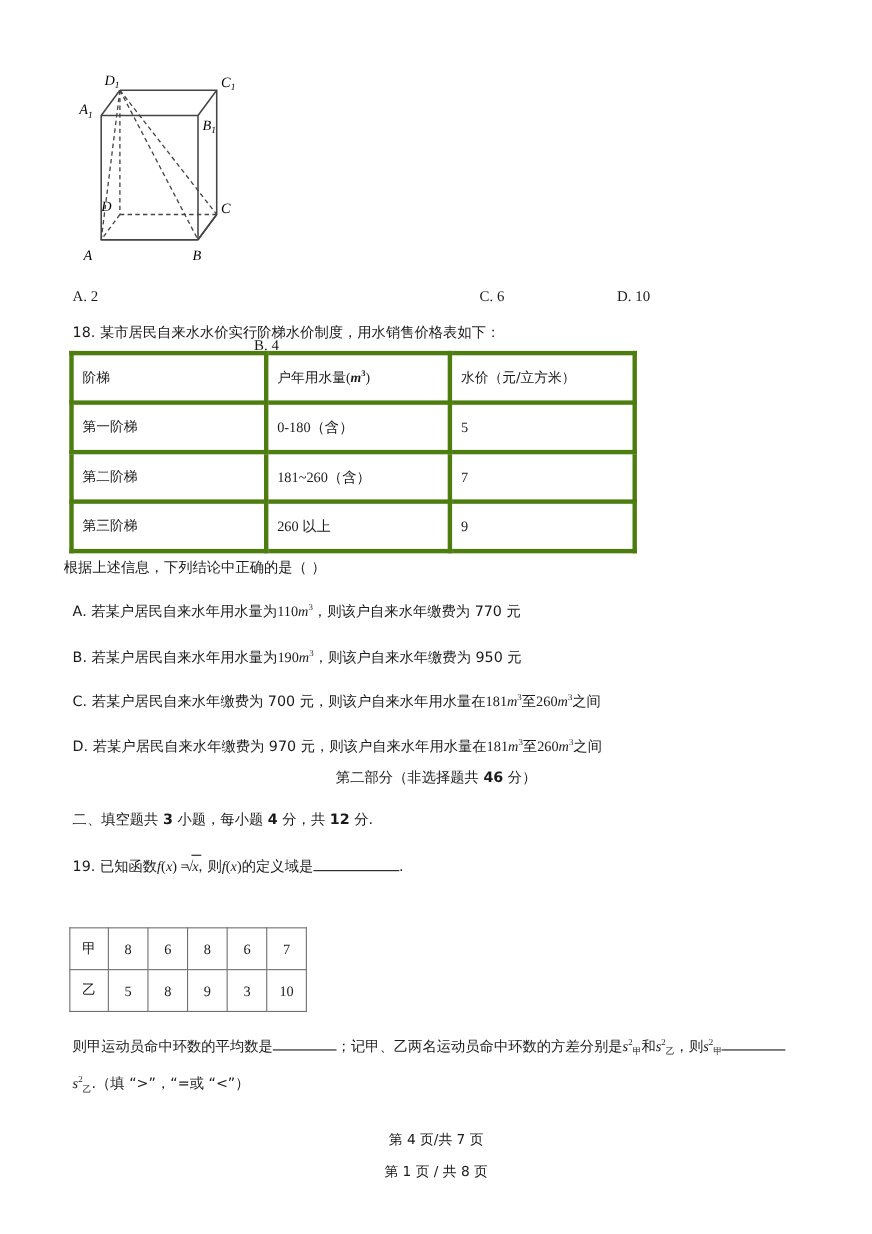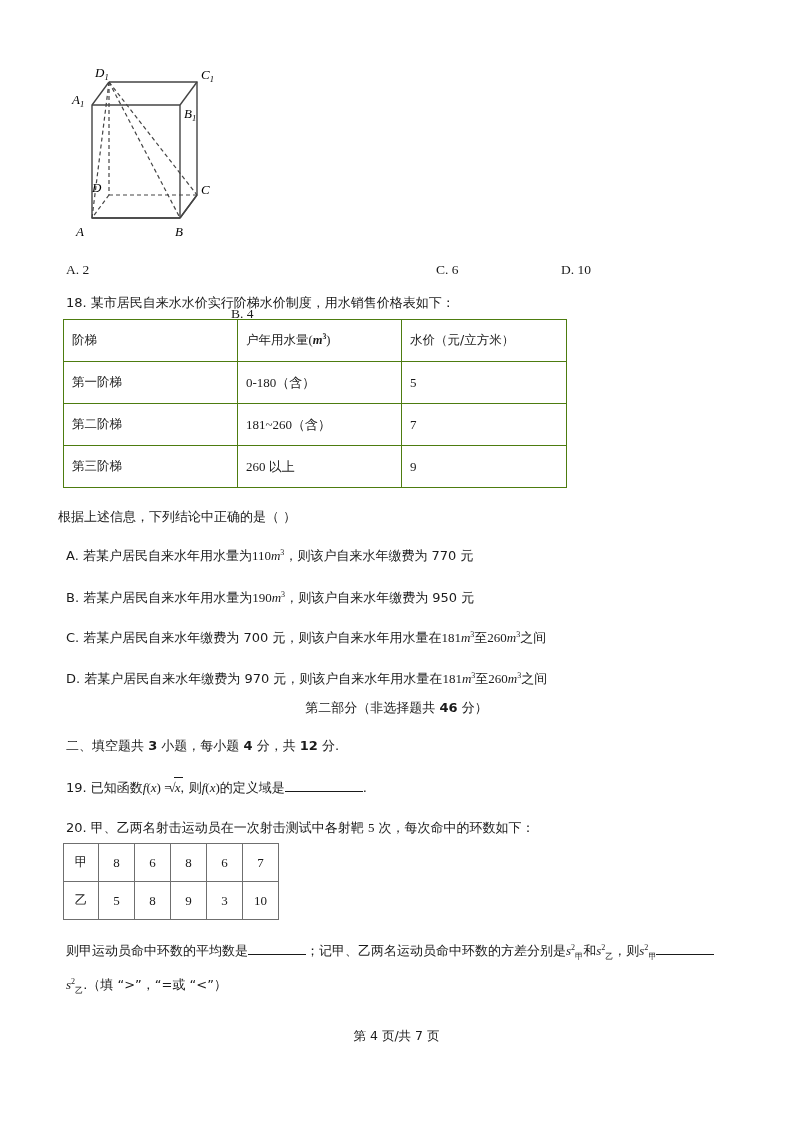--- a/index.html
+++ b/index.html
@@ -69,21 +69,21 @@
   
   .wtable {
     position: absolute;
     left: 63px;
     top: 319px;
     width: 452px;
     border-collapse: collapse;
     table-layout: fixed;
   }
   .wtable td {
-    border: 1px solid #4d7c0f;
+    border: 4px solid #4d7c0f;
     height: 41px;
     padding: 0 8px;
     font-family: "DejaVu Sans", "Liberation Sans", sans-serif;
     font-size: 12.5px;
     vertical-align: middle;
     color: #1a1a1a;
   }
   .wtable .c0 { width: 157px; }
   .wtable .c1 { width: 147px; }
   .wtable .c2 { width: 148px; }
@@ -235,24 +235,20 @@
 
   <div class="txt cn" style="left:66px; top:736px;">
     <span>二、填空题共 </span><b>3</b><span> 小题，每小题 </span><b>4</b><span> 分，共 </span><b>12</b><span> 分.</span>
   </div>
 
   <div class="txt cn" style="left:66px; top:777px;">
     <span>19.</span>
     <span>已知函数</span><span style="font-family:'Liberation Serif',serif;"><i class="mi">f</i><span>(</span><i class="mi">x</i><span>)</span> <span>=</span> <span style="display:inline-block; border-top:1px solid #1a1a1a; padding:0 2px 0 1px; margin-left:-1px;"><i class="mi">x</i></span></span><span style="font-family:'Liberation Serif',serif; margin-left:-14px;">√</span><span>，则</span><span style="font-family:'Liberation Serif',serif;"><i class="mi">f</i>(<i class="mi">x</i>)</span><span>的定义域是</span><span class="blank b-long"></span><span>.</span>
   </div>
 
-  <div class="txt cn" style="left:66px; top:818px;">
-    <span>20.</span>
-    <span>甲、乙两名射击运动员在一次射击测试中各射靶 </span><span style="font-family:'Liberation Serif',serif;">5</span><span> 次，每次命中的环数如下：</span>
-  </div>
 
   <table class="stable">
     <tbody>
       <tr>
         <td class="lbl">甲</td>
         <td>8</td>
         <td>6</td>
         <td>8</td>
         <td>6</td>
         <td>7</td>
@@ -270,14 +266,15 @@
 
   <div class="txt cn" style="left:66px; top:941px;">
     <span>则甲运动员命中环数的平均数是</span><span class="blank b-mid"></span><span>；记甲、乙两名运动员命中环数的方差分别是</span><span style="font-family:'Liberation Serif',serif;"><i class="mi">s</i><sup class="p">2</sup><sub class="p cn">甲</sub></span><span>和</span><span style="font-family:'Liberation Serif',serif;"><i class="mi">s</i><sup class="p">2</sup><sub class="p cn">乙</sub></span><span>，则</span><span style="font-family:'Liberation Serif',serif;"><i class="mi">s</i><sup class="p">2</sup><sub class="p cn">甲</sub></span><span class="blank b-mid"></span>
   </div>
 
   <div class="txt cn" style="left:66px; top:975px;">
     <span style="font-family:'Liberation Serif',serif;"><i class="mi">s</i><sup class="p">2</sup><sub class="p cn">乙</sub></span><span>.（填 “&gt;”，“=或 “&lt;”）</span>
   </div>
 
   <div class="footer f1">第 4 页/共 7 页</div>
+  <div class="footer f2">第 1 页 / 共 8 页</div>
 
 </div>
 
 </body></html>

